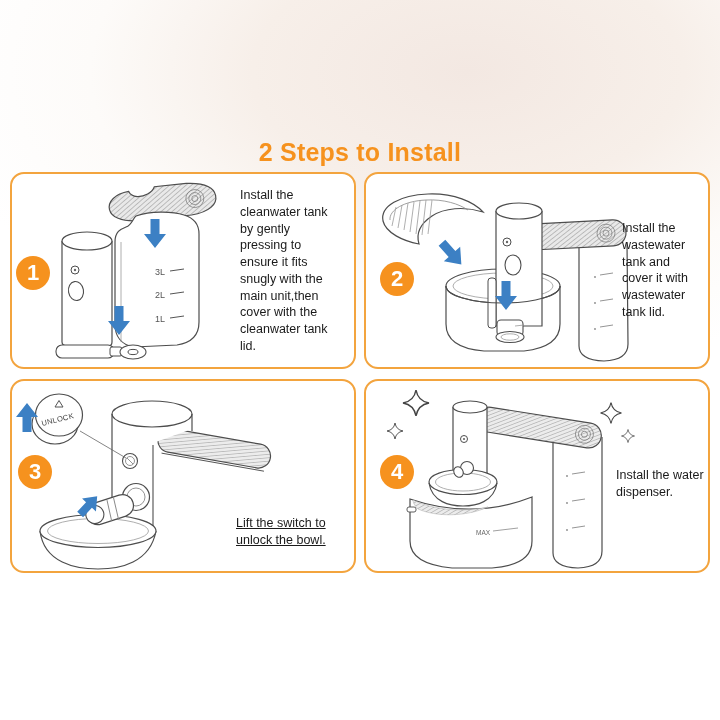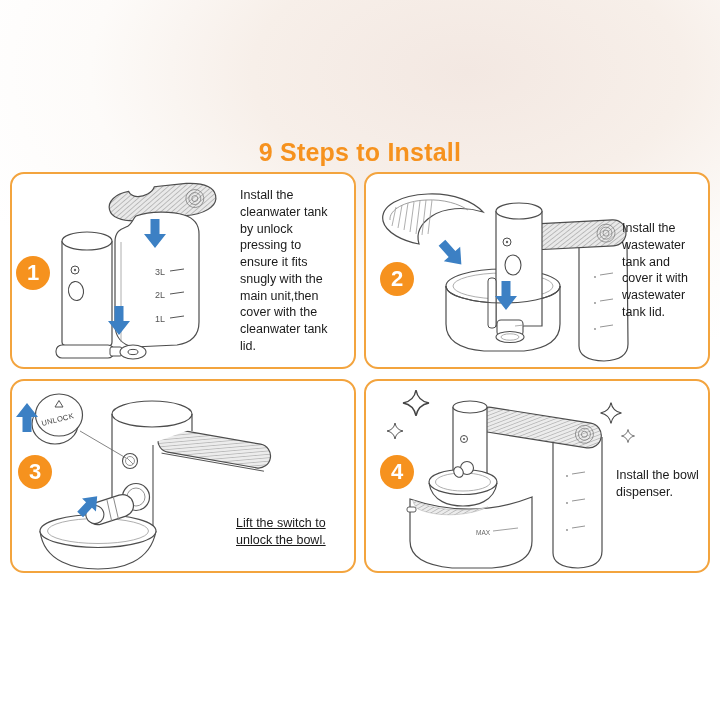--- a/index.html
+++ b/index.html
@@ -43,27 +43,27 @@
   #panel3 .instruction{left:224px;top:134px;width:106px;text-decoration:underline;}
   #panel4 .instruction{left:250px;top:86px;width:94px;}
   .art{position:absolute;left:0;top:0;z-index:1;}
   svg text{font-family:"Liberation Sans", sans-serif;}
 </style>
 </head>
 <body>
 
 <div class="stage">
 
-  <div class="title">9 Steps to Install</div>
+  <div class="title">2 Steps to Install</div>
 
   <div class="panel" id="panel1">
     <div class="badge">
       <span>1</span>
     </div>
-    <div class="instruction">Install the cleanwater tank by unlock pressing to ensure it fits snugly with the main unit,then cover with the cleanwater tank lid.</div>
+    <div class="instruction">Install the cleanwater tank by gently pressing to ensure it fits snugly with the main unit,then cover with the cleanwater tank lid.</div>
     <svg class="art" width="342" height="193" viewBox="0 0 342 193">
       <defs>
         <pattern id="hp1" width="3.6" height="3.6" patternUnits="userSpaceOnUse" patternTransform="rotate(55)">
           <rect width="3.6" height="3.6" fill="#e9e9e9"></rect>
           <line x1="0" y1="0" x2="0" y2="3.6" stroke="#8f8f8f" stroke-width="1"></line>
         </pattern>
       </defs>
 
       <g transform="rotate(-6 150 28)">
         <path d="M118,14 C104,15 96,22 97,30 C98,38 108,43 122,44 L178,44 C196,43 205,36 204,27 C203,18 192,13 176,12 L144,12 C141,18 133,21 126,20 C121,19 119,17 118,14 Z" fill="url(#hp1)" stroke="#4d4d4d" stroke-width="1.2"></path>
@@ -252,21 +252,21 @@
       <g transform="translate(77,124) rotate(-137)">
         <path d="M-4,-13 L4,-13 L4,0 L9.5,0 L0,12 L-9.5,0 L-4,0 Z" fill="#3c80c4"></path>
       </g>
     </svg>
   </div>
 
   <div class="panel" id="panel4">
     <div class="badge">
       <span>4</span>
     </div>
-    <div class="instruction">Install the bowl dispenser.</div>
+    <div class="instruction">Install the water dispenser.</div>
     <svg class="art" width="342" height="190" viewBox="0 0 342 190">
       <defs>
         <pattern id="hp4" width="3.4" height="3.4" patternUnits="userSpaceOnUse" patternTransform="rotate(60)">
           <rect width="3.4" height="3.4" fill="#ececec"></rect>
           <line x1="0" y1="0" x2="0" y2="3.4" stroke="#8f8f8f" stroke-width="0.9"></line>
         </pattern>
       </defs>
 
       <g>
         <path d="M187,62 L187,172 Q187,186 212,187 Q236,186 236,170 L236,56" fill="#ffffff" stroke="#4d4d4d" stroke-width="1.2"></path>

